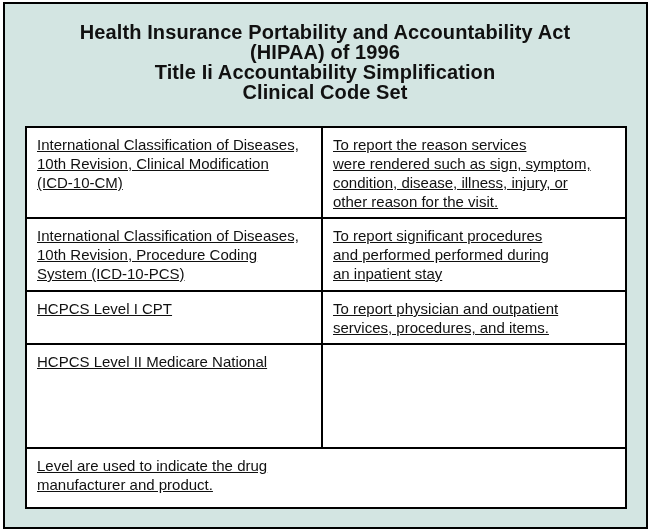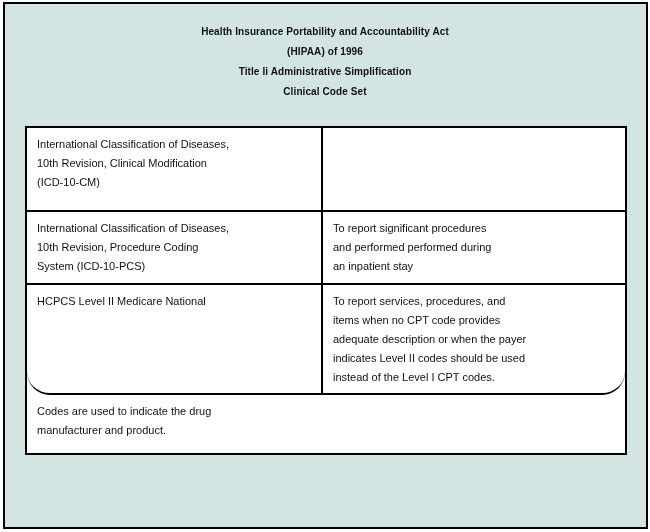--- a/index.html
+++ b/index.html
@@ -24,21 +24,21 @@
     border: 2px solid #000000;
     background: #d3e5e2;
     box-sizing: border-box;
   }
   .doc-header {
     position: absolute;
     left: 0;
     top: 22px;
     width: 100%;
     text-align: center;
-    font-size: 10px;
+    font-size: 20px;
     line-height: 20px;
     letter-spacing: 0.1px;
   }
   .doc-header .bold-line {
     font-weight: bold;
   }
   .doc-header .normal-line {
     font-weight: normal;
   }
   .codes-table {
@@ -54,71 +54,76 @@
     display: grid;
     grid-template-columns: 296px 1fr;
     border-bottom: 2px solid #000000;
     box-sizing: border-box;
   }
   .trow:last-child {
     border-bottom: none;
   }
   .cell {
     padding: 7px 12px 6px 10px;
-    font-size: 11px;
+    font-size: 15px;
     line-height: 19px;
     white-space: pre-line;
     box-sizing: border-box;
+    text-decoration: underline;
   }
   .cell-left {
     border-right: 2px solid #000000;
   }
   .row-0 { min-height: 84px; }
   .row-1 { min-height: 73px; }
   .row-2 { min-height: 52px; }
-  .row-3 { min-height: 104px; border-radius: 23px; }
+  .row-3 { min-height: 104px; }
   .row-4 { min-height: 58px; }
 </style>
 </head>
 <body>
 
 <div class="frame"></div>
 
 <div class="doc-header">
   <div class="bold-line">Health Insurance Portability and Accountability Act</div>
   <div class="bold-line">(HIPAA) of 1996</div>
-  <div class="bold-line">Title Ii Administrative Simplification</div>
+  <div class="bold-line">Title Ii Accountability Simplification</div>
   <div class="bold-line">Clinical Code Set</div>
 </div>
 
 <div class="codes-table">
 
   <div class="trow row-0">
     <div class="cell cell-left">International Classification of Diseases,
 10th Revision, Clinical Modification
 (ICD-10-CM)</div>
+    <div class="cell">To report the reason services
+were rendered such as sign, symptom,
+condition, disease, illness, injury, or
+other reason for the visit.</div>
   </div>
 
   <div class="trow row-1">
     <div class="cell cell-left">International Classification of Diseases,
 10th Revision, Procedure Coding
 System (ICD-10-PCS)</div>
     <div class="cell">To report significant procedures
 and performed performed during
 an inpatient stay</div>
   </div>
 
+  <div class="trow row-2">
+    <div class="cell cell-left">HCPCS Level I CPT</div>
+    <div class="cell">To report physician and outpatient
+services, procedures, and items.</div>
+  </div>
 
   <div class="trow row-3">
     <div class="cell cell-left">HCPCS Level II Medicare National</div>
-    <div class="cell">To report services, procedures, and
-items when no CPT code provides
-adequate description or when the payer
-indicates Level II codes should be used
-instead of the Level I CPT codes.</div>
   </div>
 
   <div class="trow row-4">
-    <div class="cell">Codes are used to indicate the drug
+    <div class="cell">Level are used to indicate the drug
 manufacturer and product.</div>
   </div>
 
 </div>
 
 </body></html>

